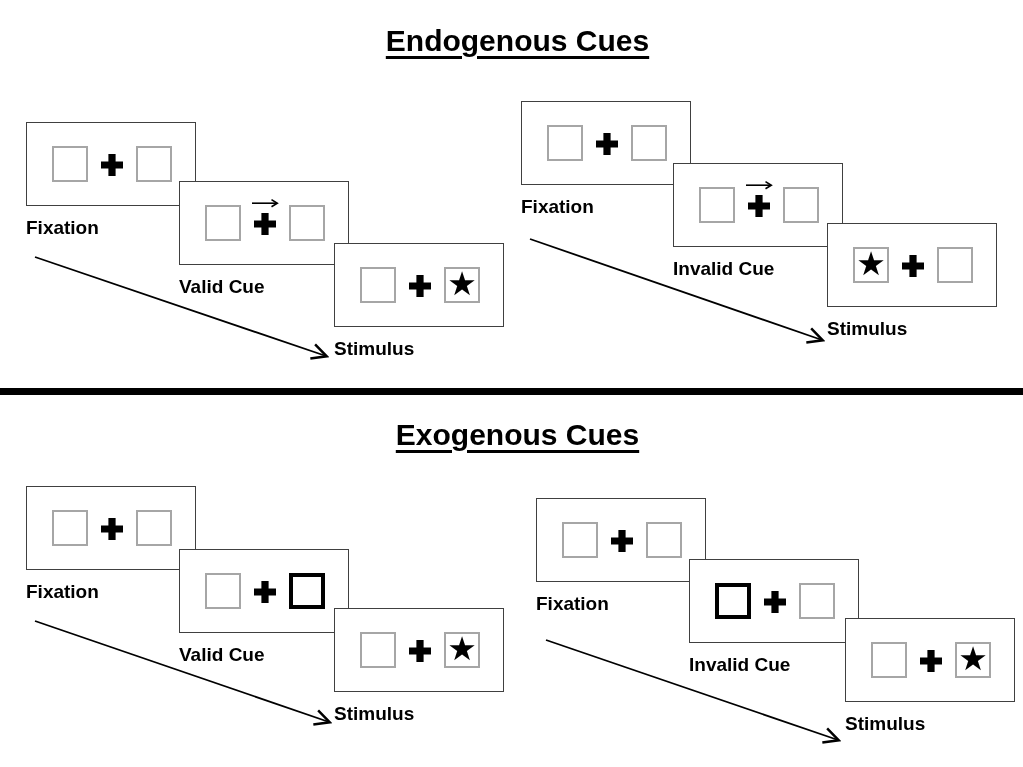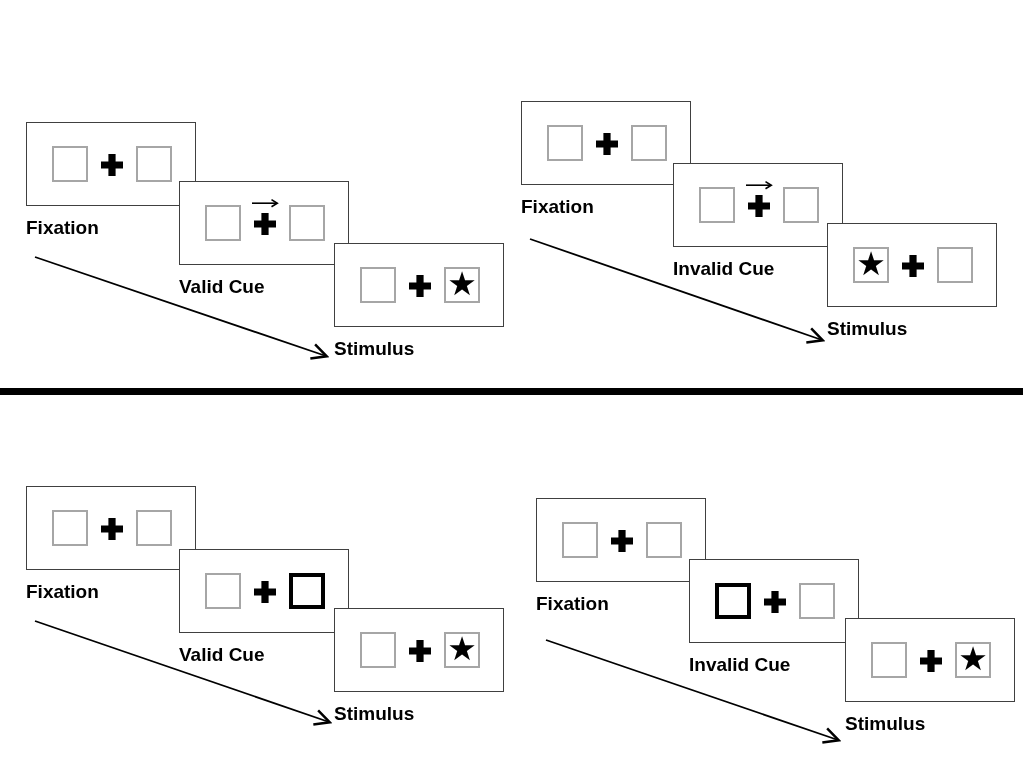--- a/index.html
+++ b/index.html
@@ -46,21 +46,23 @@
       <marker id="ah" viewBox="0 0 12 12" refX="10" refY="6" markerWidth="11" markerHeight="11" orient="auto">
         <path d="M1.5 1.5 L10.5 6 L1.5 10.5" fill="none" stroke="#000" stroke-width="1.5"></path>
       </marker>
     </defs>
     <line x1="35" y1="257" x2="326" y2="356" stroke="#000" stroke-width="1.8" marker-end="url(#ah)"></line>
     <line x1="530" y1="239" x2="822" y2="340" stroke="#000" stroke-width="1.8" marker-end="url(#ah)"></line>
     <line x1="35" y1="621" x2="329" y2="722" stroke="#000" stroke-width="1.8" marker-end="url(#ah)"></line>
     <line x1="546" y1="640" x2="838" y2="740" stroke="#000" stroke-width="1.8" marker-end="url(#ah)"></line>
   </svg>
 
+  <div class="sec-title" style="top:24px">Endogenous Cues</div>
   <div class="divider" style="top:388px"></div>
+  <div class="sec-title" style="top:418px">Exogenous Cues</div>
 
   <div class="panel z1" style="left:26px;top:122px">
     <div class="box left"></div>
     <svg class="plus" width="22" height="22" viewBox="0 0 22 22">
         <path d="M7.4 0h7.2v7.4H22v7.2h-7.4V22H7.4v-7.4H0V7.4h7.4z" fill="#000"></path>
       </svg>
     <div class="box right"></div>
   </div>
   <div class="step-label" style="left:26px;top:216px">Fixation</div>
 

